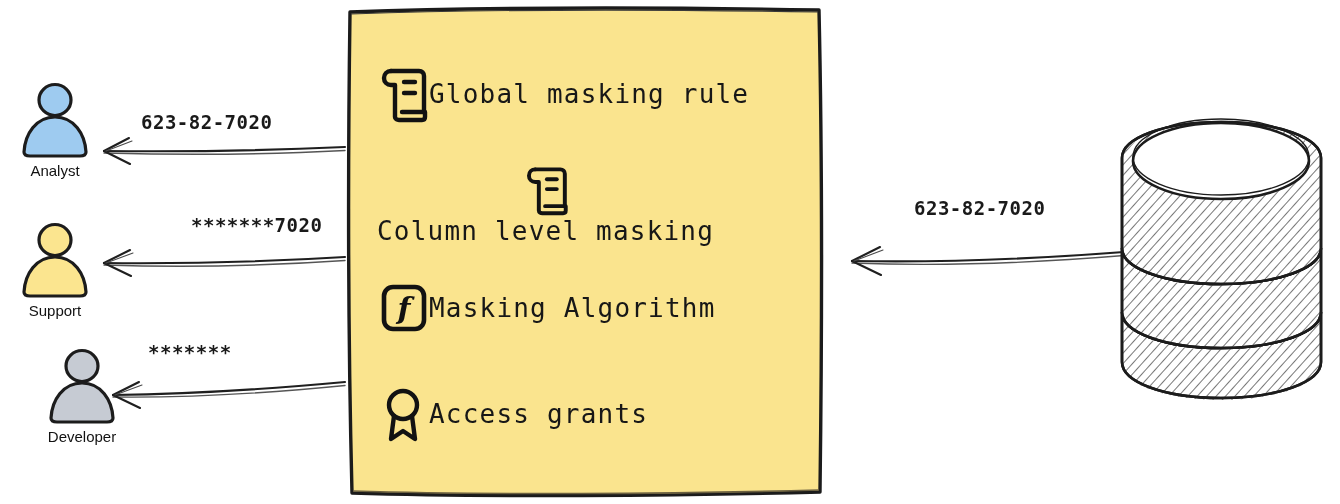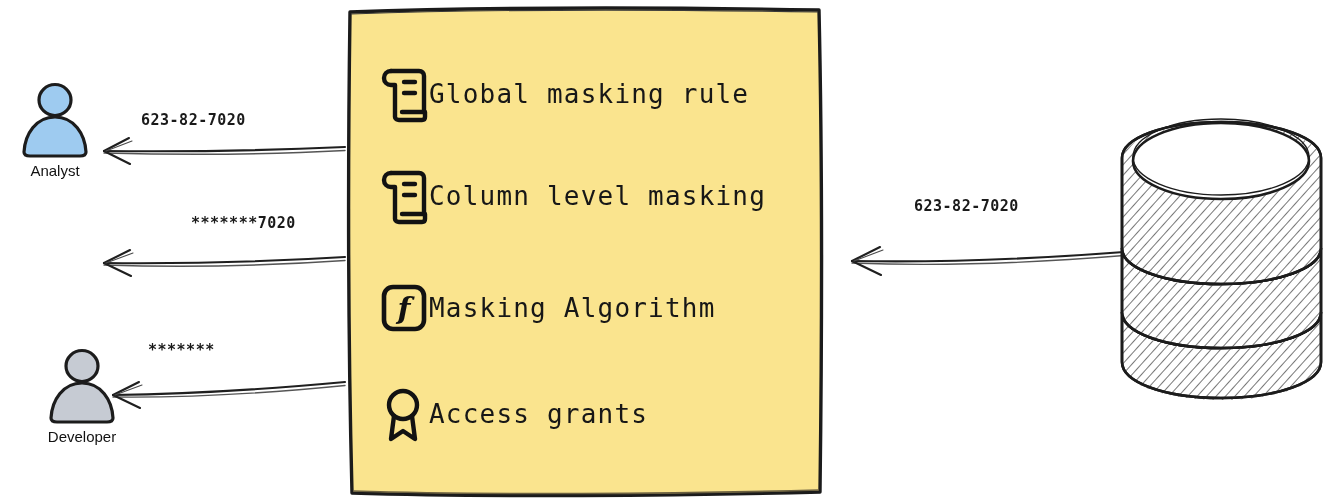--- a/index.html
+++ b/index.html
@@ -41,21 +41,21 @@
     color: #121212;
     letter-spacing: 0px;
     margin-top: -2px;
     white-space: nowrap;
   }
 
   
   .flow-label {
     position: absolute;
     font-family: "DejaVu Sans Mono", "Liberation Mono", monospace;
-    font-size: 15px;
+    font-size: 19px;
     font-weight: 700;
     color: #1a1a1a;
     letter-spacing: 0.5px;
     white-space: nowrap;
   }
 
   
   #policy-panel {
     position: absolute;
     left: 345px;
@@ -142,20 +142,27 @@
   </svg>
 
   <div class="actor" style="left:0px; top:82px;">
     <svg class="figure" viewBox="0 0 92 82">
       <ellipse cx="46" cy="18" rx="16" ry="15.5" fill="#9ecbf0" stroke="#1c1c1c" stroke-width="3.2"></ellipse>
       <path d="M46 35 C27 35, 16 52, 15 70 C15 73, 17 74, 21 74 L71 74 C75 74, 77 73, 77 70 C76 52, 65 35, 46 35 Z" fill="#9ecbf0" stroke="#1c1c1c" stroke-width="3.2" stroke-linejoin="round"></path>
     </svg>
     <span class="actor-label">Analyst</span>
   </div>
 
+  <div class="actor" style="left:0px; top:222px;">
+    <svg class="figure" viewBox="0 0 92 82">
+      <ellipse cx="46" cy="18" rx="16" ry="15.5" fill="#fbe58f" stroke="#1c1c1c" stroke-width="3.2"></ellipse>
+      <path d="M46 35 C27 35, 16 52, 15 70 C15 73, 17 74, 21 74 L71 74 C75 74, 77 73, 77 70 C76 52, 65 35, 46 35 Z" fill="#fbe58f" stroke="#1c1c1c" stroke-width="3.2" stroke-linejoin="round"></path>
+    </svg>
+    <span class="actor-label">Support</span>
+  </div>
 
   <div class="actor" style="left:0px; top:348px;padding-left:27px;">
     <svg class="figure" viewBox="0 0 92 82">
       <ellipse cx="46" cy="18" rx="16" ry="15.5" fill="#c6cbd3" stroke="#1c1c1c" stroke-width="3.2"></ellipse>
       <path d="M46 35 C27 35, 16 52, 15 70 C15 73, 17 74, 21 74 L71 74 C75 74, 77 73, 77 70 C76 52, 65 35, 46 35 Z" fill="#c6cbd3" stroke="#1c1c1c" stroke-width="3.2" stroke-linejoin="round"></path>
     </svg>
     <span class="actor-label">Developer</span>
   </div>
 
   <div class="flow-label" style="left:141px; top:111px;">623-82-7020</div>
@@ -178,21 +185,21 @@
           <g fill="none" stroke="#121212" stroke-width="4.4" stroke-linecap="round" stroke-linejoin="round">
             <path d="M14 6 L42 6 C45 6, 47 8, 47 11 L47 47 L25 47"></path>
             <path d="M14 6 C10 6, 7 9, 7 13 C7 17, 10 20, 14 20 L18 20 L18 52 C18 54, 20 55, 22 55 L45 55 C47 55, 48 54, 48 52 L48 47"></path>
             <path d="M27 17 L38 17"></path>
             <path d="M27 28 L38 28"></path>
           </g>
         </svg>
         <span class="p-label">Global masking rule</span>
       </div>
 
-      <div class="policy-item" style="top:160px;">
+      <div class="policy-item" style="top:160px;flex-direction:column;">
         <svg class="p-icon" viewBox="0 0 52 58">
           <g fill="none" stroke="#121212" stroke-width="4.4" stroke-linecap="round" stroke-linejoin="round">
             <path d="M14 6 L42 6 C45 6, 47 8, 47 11 L47 47 L25 47"></path>
             <path d="M14 6 C10 6, 7 9, 7 13 C7 17, 10 20, 14 20 L18 20 L18 52 C18 54, 20 55, 22 55 L45 55 C47 55, 48 54, 48 52 L48 47"></path>
             <path d="M27 17 L38 17"></path>
             <path d="M27 28 L38 28"></path>
           </g>
         </svg>
         <span class="p-label">Column level masking</span>
       </div>

